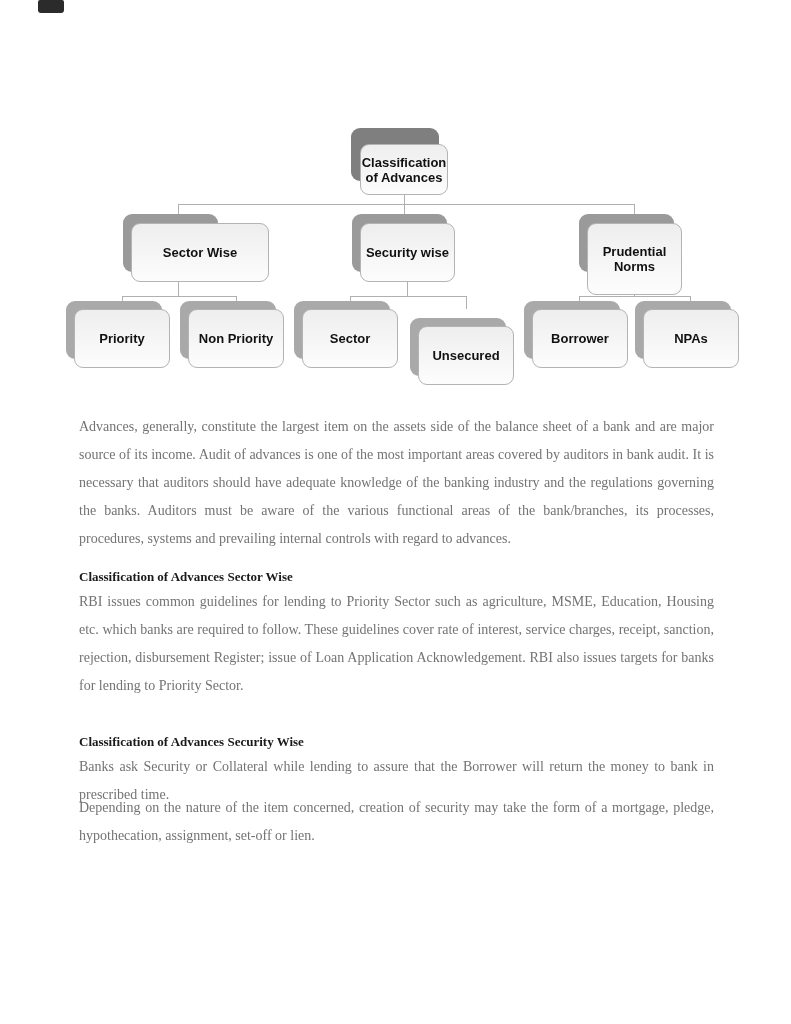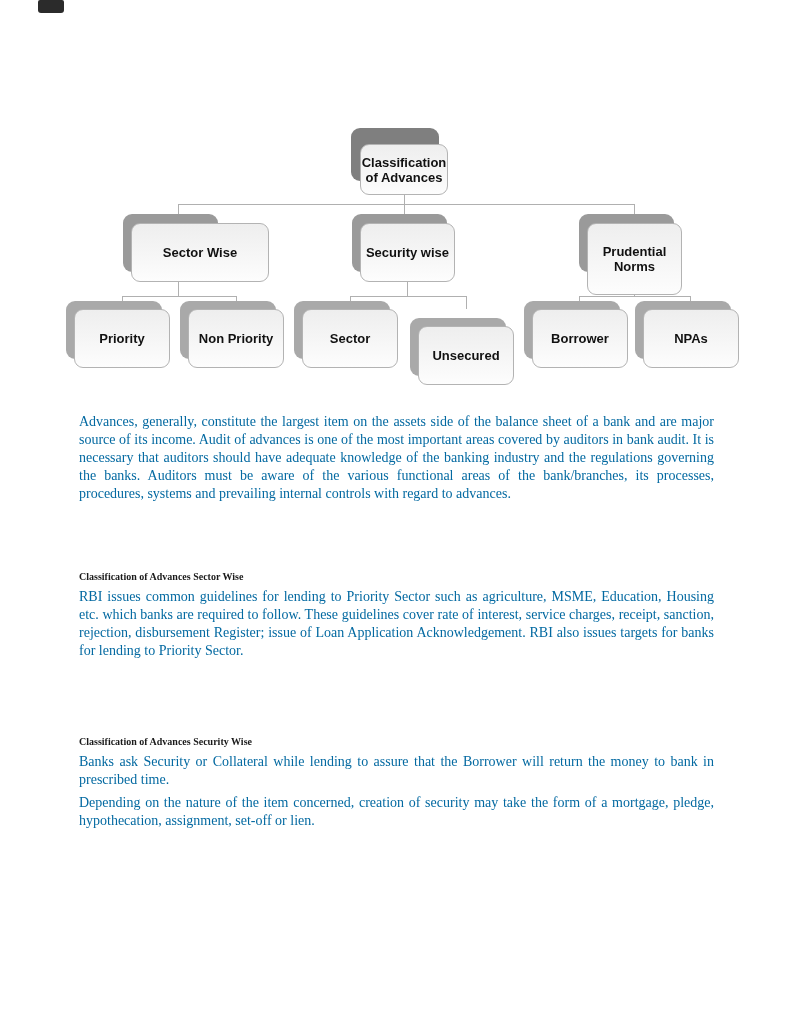--- a/index.html
+++ b/index.html
@@ -42,26 +42,26 @@
   .n-prudential{left:587px;top:223px;width:95px;height:72px;text-decoration:underline;}
   .n-priority {left:74px; top:309px;width:96px;height:59px;}
   .n-nonpriority{left:188px;top:309px;width:96px;height:59px;}
   .n-secured  {left:302px;top:309px;width:96px;height:59px;}
   .n-unsecured{left:418px;top:326px;width:96px;height:59px;}
   .n-standard {left:532px;top:309px;width:96px;height:59px;}
   .n-npas     {left:643px;top:309px;width:96px;height:59px;}
   
   .tblock{
     position:absolute;left:79px;width:635px;
-    font-size:14px;line-height:18px;color:#0369a1;
+    font-size:14px;line-height:28px;color:#737373;
     text-align:justify;margin:0;
   }
   .theading{
     position:absolute;left:79px;width:635px;
-    font-size:10px;line-height:21px;color:#1a1a1a;
+    font-size:13px;line-height:21px;color:#1a1a1a;
     font-weight:bold;margin:0;text-align:left;
   }
   .p-intro {top:413px;}
   .h-sec1  {top:566px;}
   .p-sec1  {top:588px;}
   .h-sec2  {top:731px;}
   .p-sec2a {top:753px;}
   .p-sec2b {top:794px;}
   .h-sec3  {top:869px;}
 </style>

